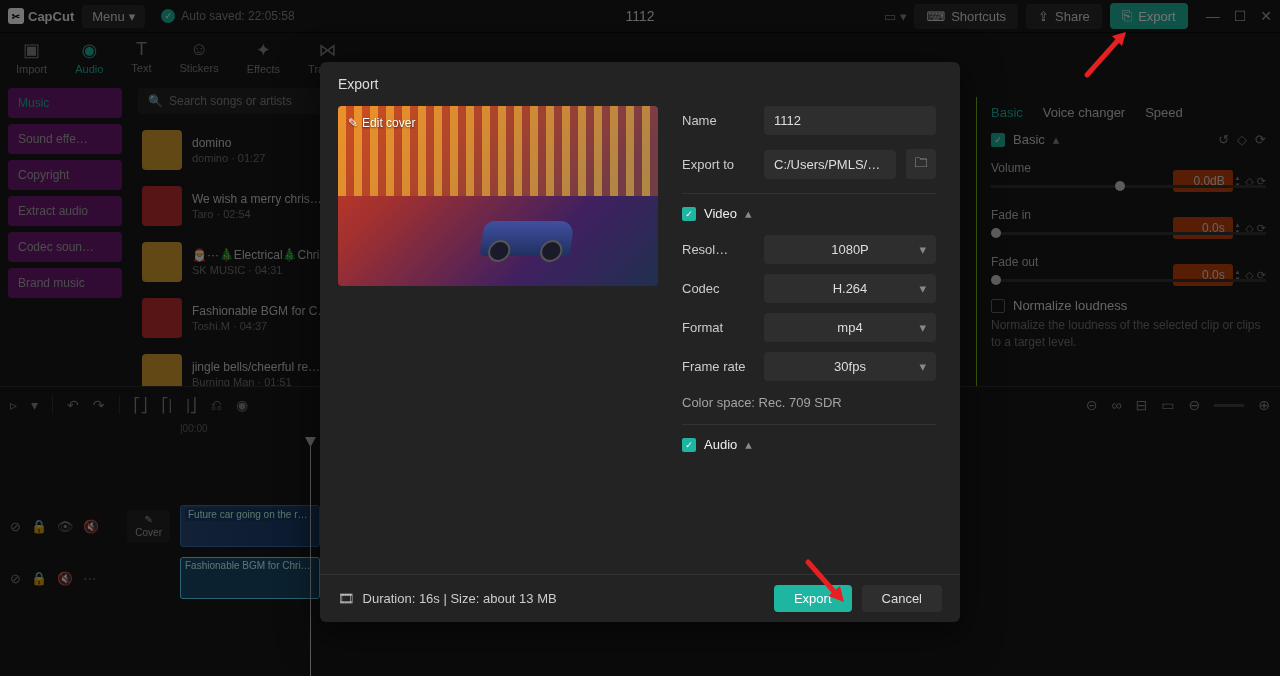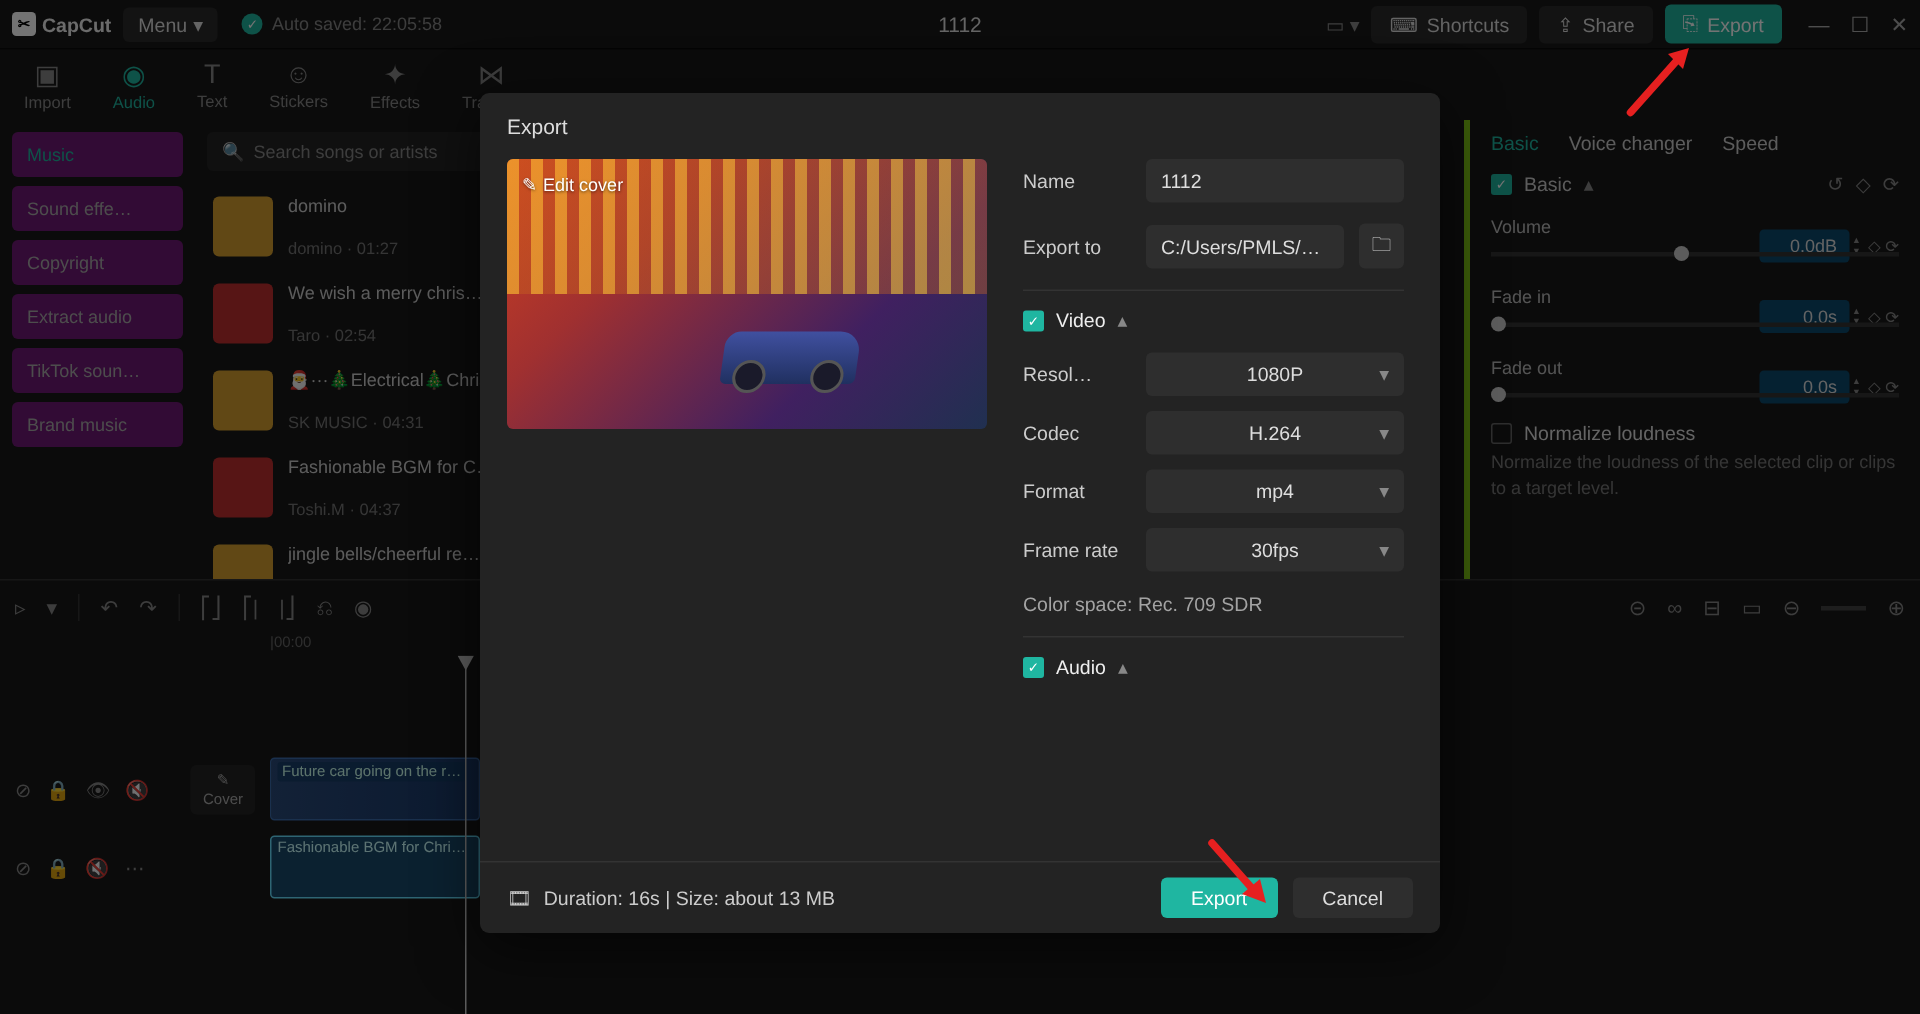--- a/index.html
+++ b/index.html
@@ -29,37 +29,37 @@
 .workspace { display: flex; height: calc(100% - 80px - 290px); background: #1a1a1a; }
 .left-panel { width: 560px; display: flex; border-right: 1px solid #0a0a0a; }
 .cat-list { width: 130px; padding: 8px; display: flex; flex-direction: column; gap: 6px; }
 .cat-item { padding: 8px 10px; border-radius: 4px; color: #aaa; font-size: 12px; background: #701a75; white-space: nowrap; overflow: hidden; text-overflow: ellipsis; }
 .cat-item.active { color: #1fb6a1; }
 .songs-col { flex: 1; padding: 8px; }
 .search-box { background: #252525; border-radius: 4px; padding: 6px 10px; color: #888; font-size: 12px; margin-bottom: 8px; display: flex; align-items: center; gap: 6px; }
 .song-item { display: flex; align-items: center; gap: 10px; padding: 8px 4px; }
 .song-thumb { width: 40px; height: 40px; border-radius: 4px; background: #d8a030; }
 .song-thumb.red { background: #c03030; }
-.song-info { display: flex; flex-direction: column; gap: 16px; }
+.song-info { display: flex; flex-direction: column; gap: 2px; }
 .song-title { color: #ccc; font-size: 12px; font-weight: 500; white-space: nowrap; overflow: hidden; text-overflow: ellipsis; max-width: 200px; }
 .song-meta { color: #777; font-size: 11px; }
 
 
 .player-panel { flex: 1; padding: 10px; color: #888; }
 
 
-.right-panel { width: 304px; padding: 8px 14px; border-left: 4px solid #84cc16; }
+.right-panel { width: 304px; padding: 8px 14px; border-left: 1px solid #84cc16; margin-top: 17px; }
 .right-tabs { display: flex; gap: 20px; font-size: 13px; margin-bottom: 12px; }
 .right-tab { color: #ccc; }
 .right-tab.active { color: #1fb6a1; }
 .basic-section { display: flex; align-items: center; gap: 8px; margin-bottom: 14px; }
 .chk { width: 14px; height: 14px; background: #1fb6a1; border-radius: 2px; display: inline-flex; align-items: center; justify-content: center; color: #fff; font-size: 9px; }
 .prop-row { display: flex; align-items: center; margin-bottom: 10px; font-size: 12px; }
 .prop-label { flex: 1; color: #bbb; }
-.prop-val { background: #0c4a6e; padding: 4px 8px; border-radius: 3px; color: #ddd; width: 60px; text-align: right; }
+.prop-val { background: #c2410c; padding: 4px 8px; border-radius: 3px; color: #ddd; width: 60px; text-align: right; }
 .spinner { display:flex; flex-direction:column; margin-left:3px; color:#888; font-size:7px; line-height:7px;}
 .icons-right { display:flex; gap:6px; margin-left:6px; color:#888; font-size:11px;}
 .slider-track { width: 100%; height: 3px; background: #333; position: relative; margin: 6px 0 12px; }
 .slider-thumb { width: 10px; height: 10px; background: #ccc; border-radius: 50%; position: absolute; top: -4px; }
 .norm-head { color:#ddd; font-size:13px; margin-top:12px; display:flex; gap:8px; align-items:center;}
 .norm-head .chk-off { width:14px; height:14px; border:1px solid #666; border-radius:2px;}
 .norm-desc { color:#777; font-size:12px; margin-top:4px; line-height:1.4; }
 
 
 .timeline { position: absolute; bottom: 0; left: 0; right: 0; height: 290px; background: #1a1a1a; border-top: 1px solid #333; }
@@ -187,21 +187,21 @@
     </div>
 </div>
 
 <div class="workspace">
   <div class="left-panel">
     <div class="cat-list">
       <div class="cat-item active">Music</div>
       <div class="cat-item">Sound effe…</div>
       <div class="cat-item">Copyright</div>
       <div class="cat-item">Extract audio</div>
-      <div class="cat-item">TikTok soun…</div>
+      <div class="cat-item">Codec soun…</div>
       <div class="cat-item">Brand music</div>
     </div>
     <div class="songs-col">
       <div class="search-box">
         <span>🔍</span>
         <span>Search songs or artists</span>
       </div>
       <div class="song-item">
           <div class="song-thumb"></div>
           <div class="song-info">

